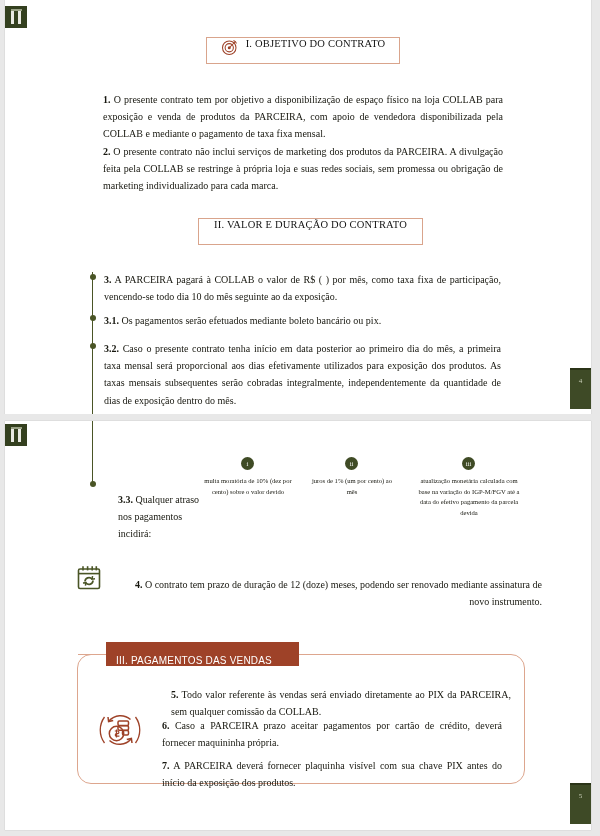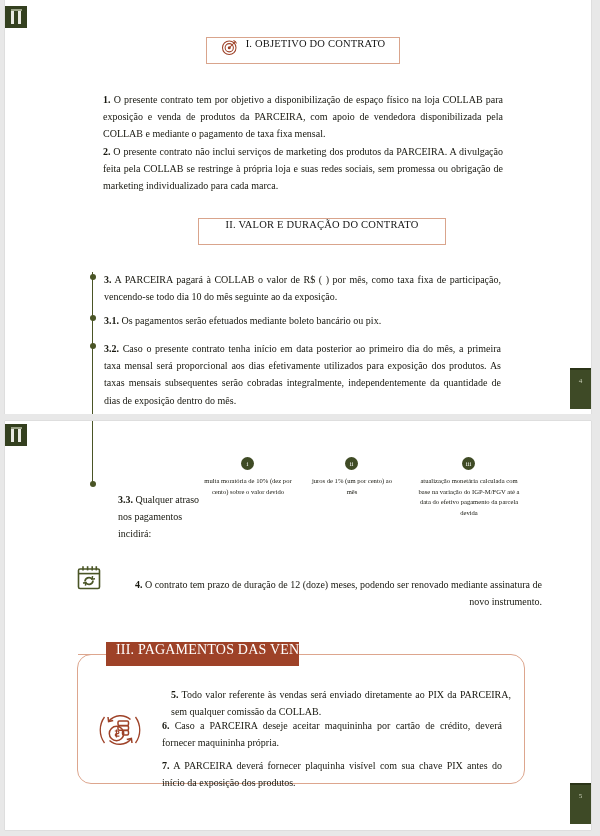--- a/index.html
+++ b/index.html
@@ -161,28 +161,28 @@
     position: absolute;
     border: 1px solid #dda68e;
     border-radius: 14px;
     background: #fff;
     box-sizing: border-box;
   }
   .banner {
     position: absolute;
     background: #9e4228;
     color: #ffffff;
-    font-size: 14px;
+    font-size: 10px;
     letter-spacing: 0.2px;
     display: flex;
-    align-items: flex-start;
+    align-items: flex-end;
     padding: 0 10px;
     box-sizing: border-box;
     white-space: nowrap;
-    font-family: Liberation Serif, serif;
+    font-family: Liberation Sans, sans-serif;
   }
   .banner-rule {
     position: absolute;
     height: 1px;
     background: #dda68e;
   }
   .money-icon {
     position: absolute;
     width: 46px; height: 46px;
   }
@@ -208,21 +208,21 @@
     </div>
 
     <p class="para" style="left:98px; top:91px; width:400px; margin:0;">
       <b>1.</b><span> O presente contrato tem por objetivo a disponibilização de espaço físico na loja COLLAB para exposição e venda de produtos da PARCEIRA, com apoio de vendedora disponibilizada pela COLLAB e mediante o pagamento de taxa fixa mensal.</span>
     </p>
 
     <p class="para" style="left:98px; top:143px; width:400px; margin:0;">
       <b>2.</b><span> O presente contrato não inclui serviços de marketing dos produtos da PARCEIRA. A divulgação feita pela COLLAB se restringe à própria loja e suas redes sociais, sem promessa ou obrigação de marketing individualizado para cada marca.</span>
     </p>
 
-    <div class="sec-box" style="left:193px; top:218px; width:248px; height:27px;">
+    <div class="sec-box" style="left:193px; top:218px; width:225px; height:27px;">
       <span class="sec-title">II. VALOR E DURAÇÃO DO CONTRATO</span>
     </div>
 
     <div class="tl-line" style="left:87px; top:272px; height:142px;"></div>
     <div class="tl-dot" style="left:85px; top:274px;"></div>
     <div class="tl-dot" style="left:85px; top:315px;"></div>
     <div class="tl-dot" style="left:85px; top:343px;"></div>
 
     <p class="para" style="left:99px; top:271px; width:397px; margin:0;">
       <b>3.</b><span> A PARCEIRA pagará à COLLAB o valor de R$    (    ) por mês, como taxa fixa de participação, vencendo-se todo dia 10 do mês seguinte ao da exposição.</span>
@@ -306,21 +306,21 @@
         <rect x="21" y="18.8" width="10.5" height="4.4" rx="1.2"></rect>
         <rect x="25.5" y="23.6" width="6" height="4.4" rx="1.2"></rect>
       </svg>
     </div>
 
     <p class="para" style="left:157px; top:256px; width:340px; margin:9px;">
       <b>5.</b><span> Todo valor referente às vendas será enviado diretamente ao PIX da PARCEIRA, sem qualquer comissão da COLLAB.</span>
     </p>
 
     <p class="para" style="left:157px; top:296px; width:340px; margin:0;">
-      <b>6.</b><span> Caso a PARCEIRA deseje aceitar maquininha por cartão de crédito, deverá fornecer maquininha própria.</span>
+      <b>6.</b><span> Caso a PARCEIRA prazo aceitar pagamentos por cartão de crédito, deverá fornecer maquininha própria.</span>
     </p>
 
     <p class="para" style="left:157px; top:336px; width:340px; margin:0;">
       <b>7.</b><span> A PARCEIRA deverá fornecer plaquinha visível com sua chave PIX antes do início da exposição dos produtos.</span>
     </p>
 
     <div class="page-tab" style="top:362px;">5</div>
   </div>
 
   <div class="corner-badge" style="left:5px; top:424px;">

